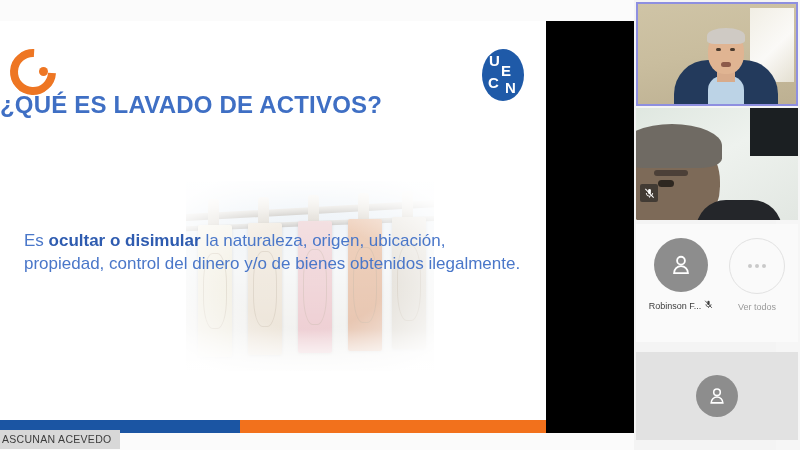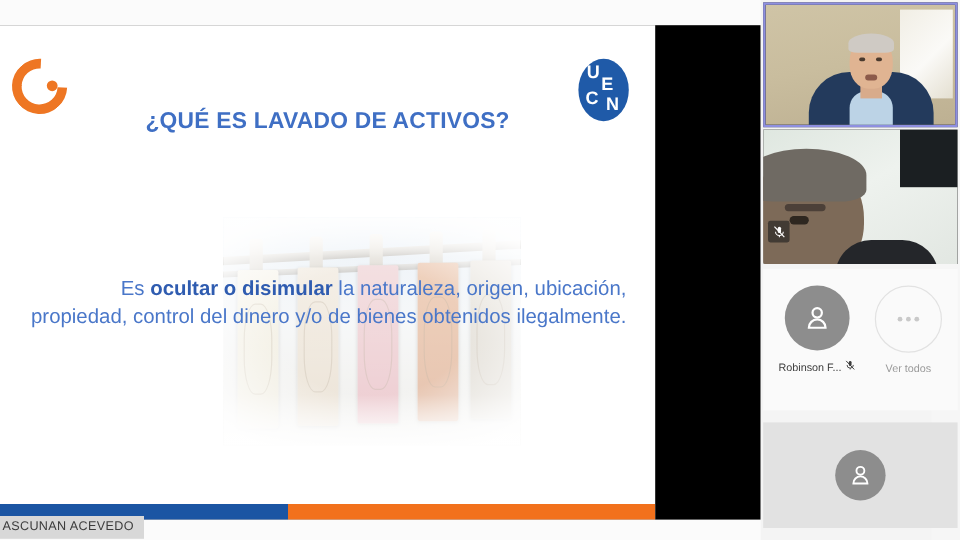--- a/index.html
+++ b/index.html
@@ -92,27 +92,27 @@
     position:absolute;color:#ffffff;font-weight:700;
     font-family:"Liberation Sans",sans-serif;line-height:1;
   }
   #ucen-logo .u{left:7px;top:4px;font-size:15px;}
   #ucen-logo .c{left:6px;top:26px;font-size:15px;}
   #ucen-logo .e{left:19px;top:14px;font-size:15px;}
   #ucen-logo .n{left:23px;top:31px;font-size:15px;}
 
   #slide-title{
     position:absolute;left:0;top:70px;width:546px;
-    text-align:center;
-    color:#3f6fc4;font-weight:700;font-size:19px;letter-spacing:.2px;
+    text-align:left;
+    color:#3f6fc4;font-weight:700;font-size:24px;letter-spacing:.2px;
     font-family:"Liberation Sans",sans-serif;
   }
   #slide-body{
     position:absolute;left:24px;top:208px;width:498px;
-    text-align:right;color:#4a77c9;font-size:17px;line-height:1.38;
+    text-align:left;color:#4a77c9;font-size:17px;line-height:1.38;
     font-family:"Liberation Sans",sans-serif;
   }
   #slide-body b{color:#2f5cb0;font-weight:700;}
 
   #bar-blue{position:absolute;left:0;top:399px;width:240px;height:34px;background:#1b55a3;}
   #bar-orange{position:absolute;left:240px;top:399px;width:306px;height:34px;background:#f2711c;}
 
   #name-tag{
     position:absolute;left:-6px;top:430px;
     padding:3px 8px 4px 8px;

